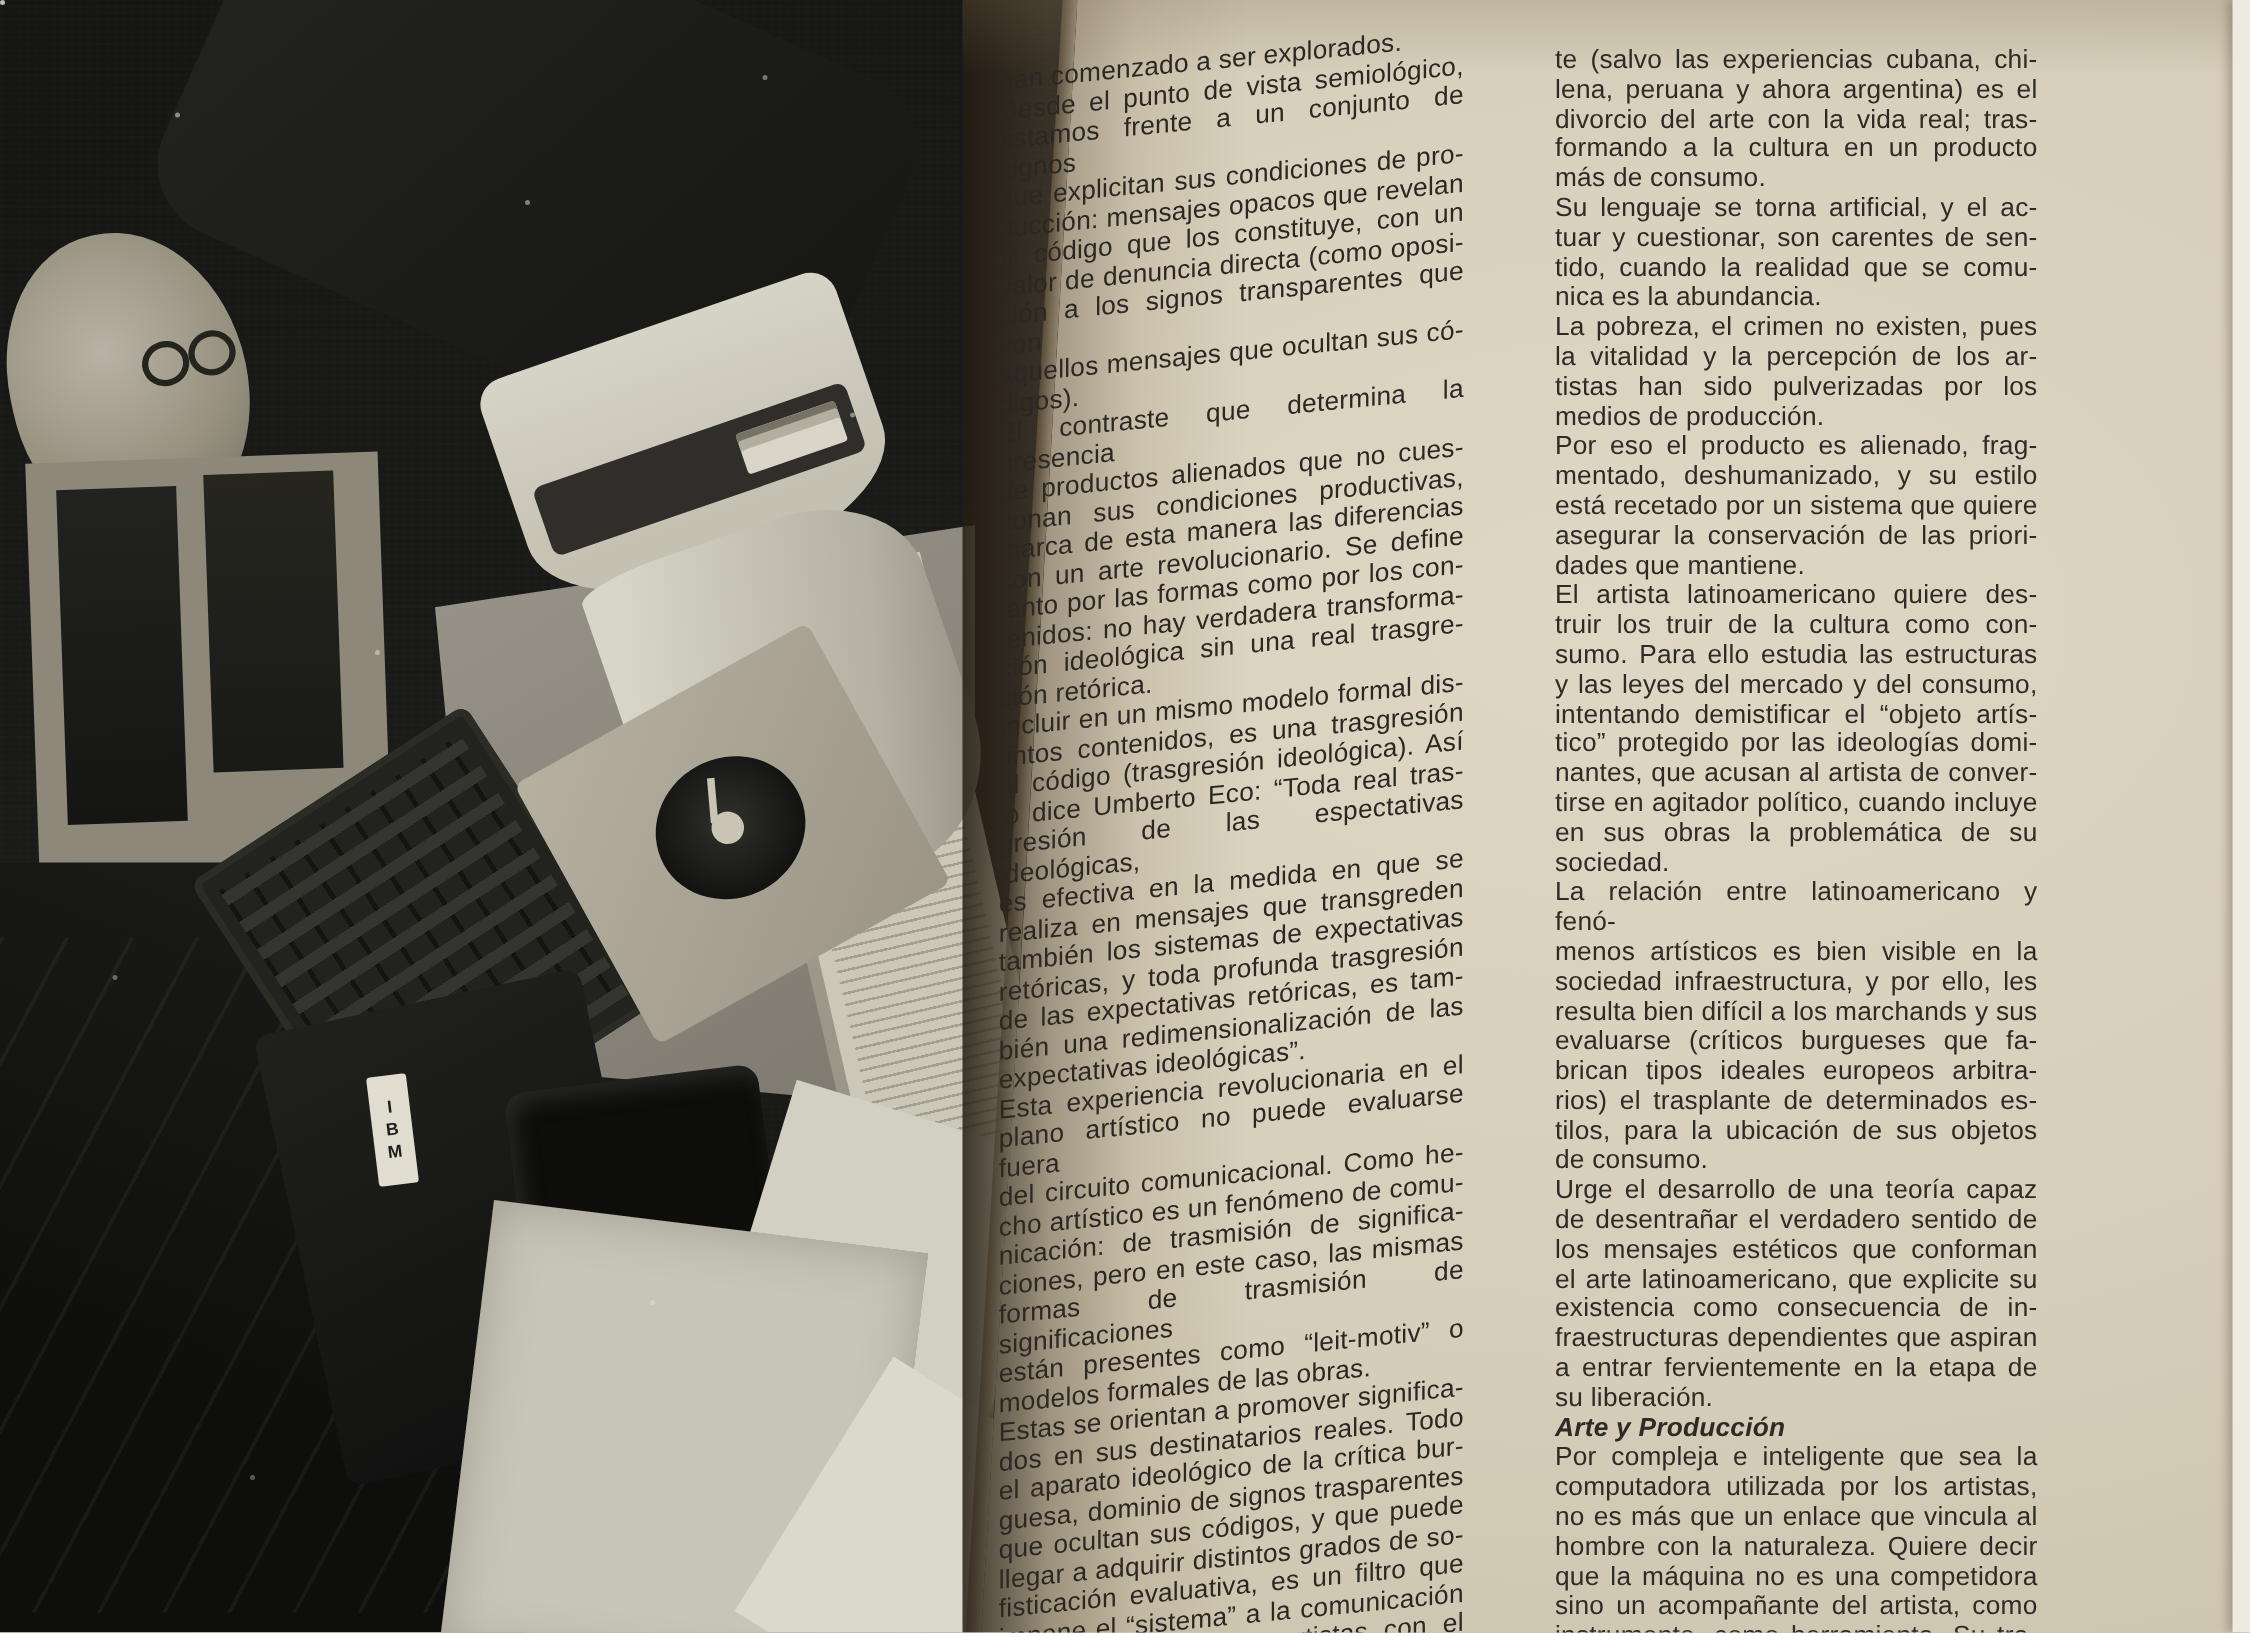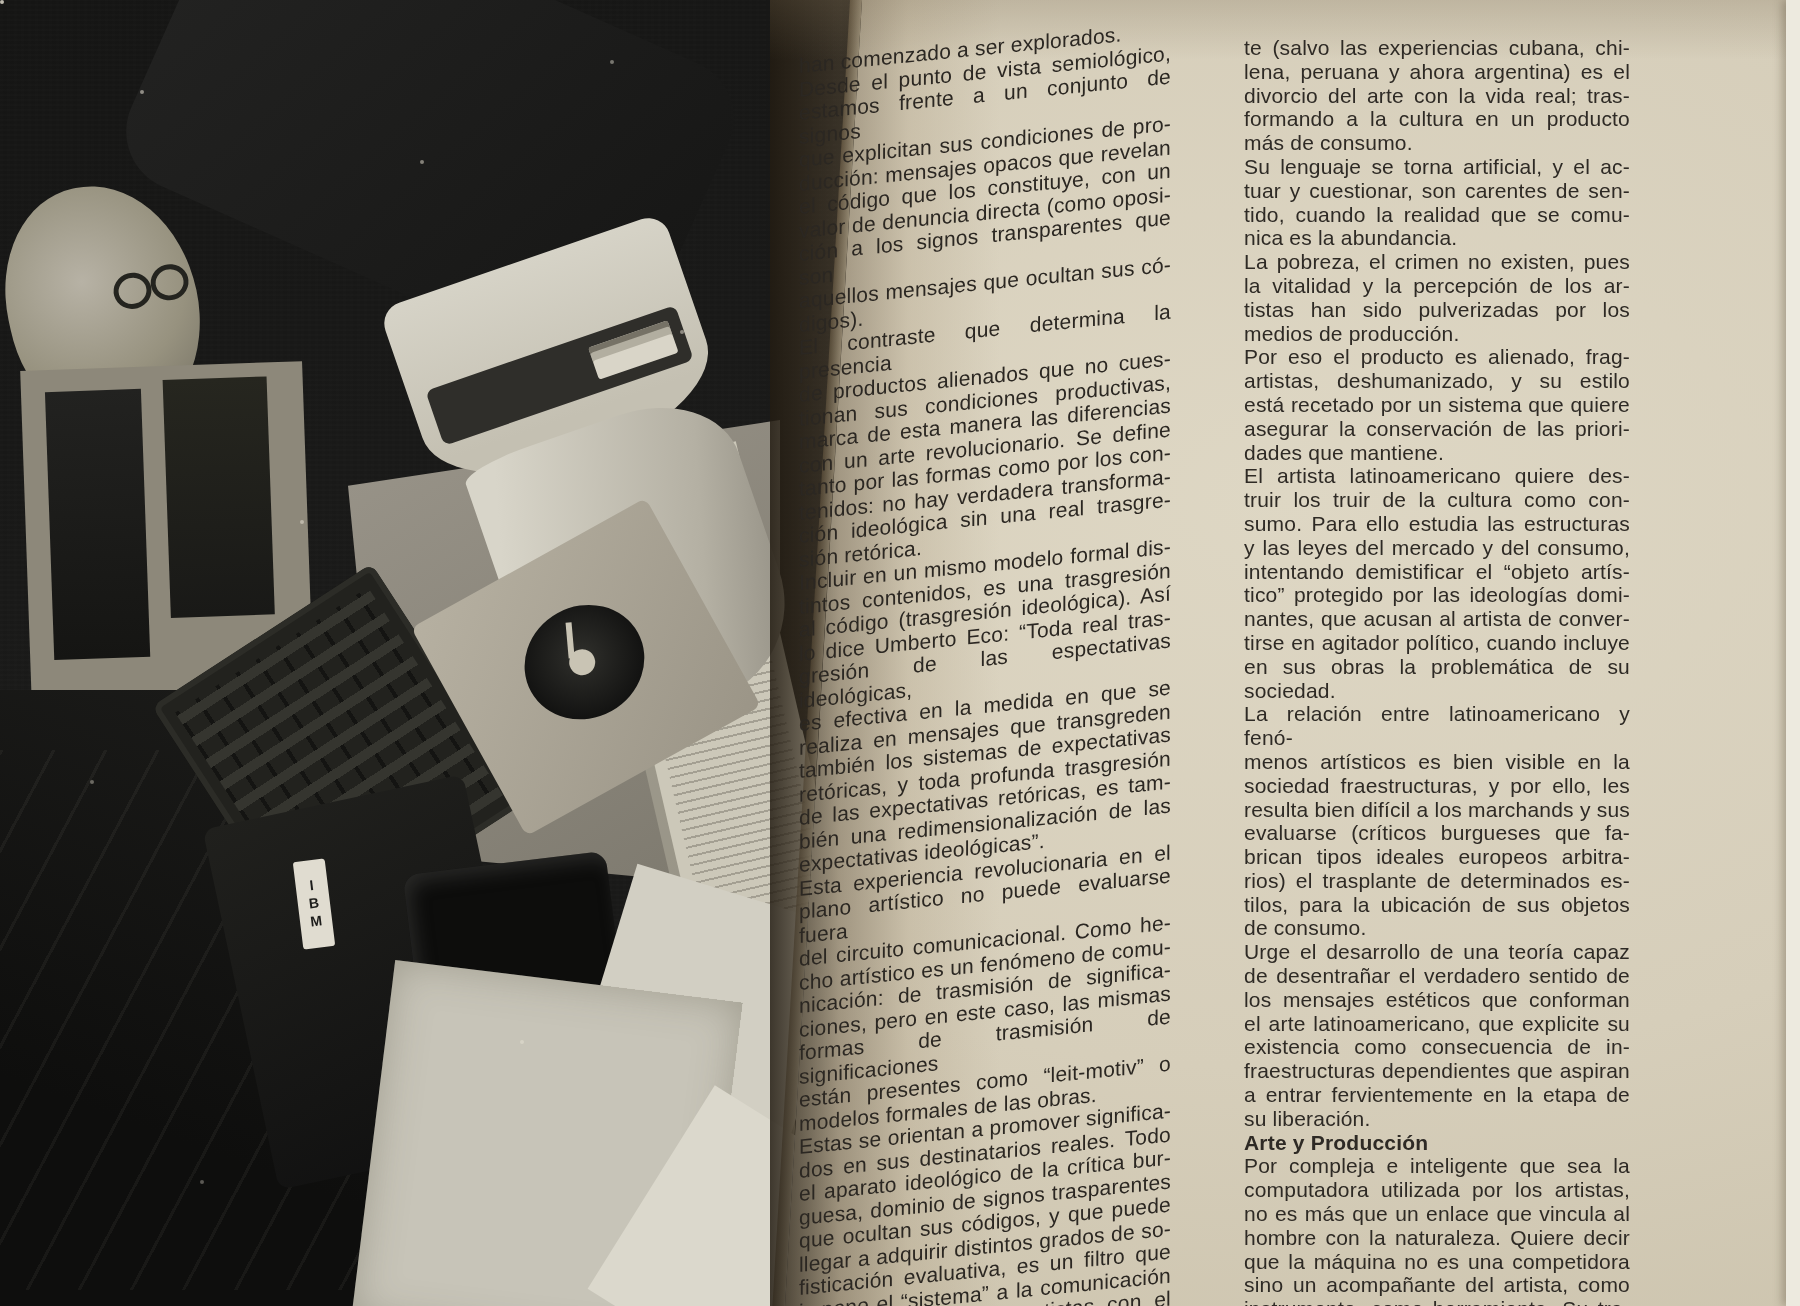--- a/index.html
+++ b/index.html
@@ -88,21 +88,21 @@
   .top-shade{position:absolute;left:770px;top:0;width:1030px;height:60px;pointer-events:none;
     background:linear-gradient(180deg,rgba(120,105,80,.25),rgba(0,0,0,0));}
   .scan-edge{position:absolute;right:0;top:0;width:14px;height:1306px;background:#edeadf;
     box-shadow:-4px 0 8px rgba(80,70,50,.35);}
 
   
   .col{position:absolute;color:#2e2a25;font-size:21px;letter-spacing:.2px;}
   .col .line{text-align:justify;text-align-last:justify;-moz-text-align-last:justify;text-justify:inter-word;
     white-space:normal;}
   .col .line.end{text-align-last:left;-moz-text-align-last:left;}
-  .col .line.head{font-weight:bold;text-align-last:left;-moz-text-align-last:left;}
+  .col .line.head{font-weight:bold;text-align-last:left;font-style:italic;-moz-text-align-last:left;}
   .col-left{left:799px;top:54px;width:372px;line-height:23.5px;transform:skewY(-5.6deg);transform-origin:0 0;
     color:#2b2722;}
   .col-right{left:1244px;top:36px;width:386px;line-height:23.8px;}
 </style>
 </head>
 <body>
 
 <div class="scan">
 
   <div class="photo">
@@ -204,37 +204,37 @@
       <div class="line end">más de consumo.</div>
       <div class="line">Su lenguaje se torna artificial, y el ac-</div>
       <div class="line">tuar y cuestionar, son carentes de sen-</div>
       <div class="line">tido, cuando la realidad que se comu-</div>
       <div class="line end">nica es la abundancia.</div>
       <div class="line">La pobreza, el crimen no existen, pues</div>
       <div class="line">la vitalidad y la percepción de los ar-</div>
       <div class="line">tistas han sido pulverizadas por los</div>
       <div class="line end">medios de producción.</div>
       <div class="line">Por eso el producto es alienado, frag-</div>
-      <div class="line">artistas, deshumanizado, y su estilo</div>
+      <div class="line">mentado, deshumanizado, y su estilo</div>
       <div class="line">está recetado por un sistema que quiere</div>
       <div class="line">asegurar la conservación de las priori-</div>
       <div class="line end">dades que mantiene.</div>
       <div class="line">El artista latinoamericano quiere des-</div>
       <div class="line">truir los truir de la cultura como con-</div>
       <div class="line">sumo. Para ello estudia las estructuras</div>
       <div class="line">y las leyes del mercado y del consumo,</div>
       <div class="line">intentando demistificar el “objeto artís-</div>
       <div class="line">tico” protegido por las ideologías domi-</div>
       <div class="line">nantes, que acusan al artista de conver-</div>
       <div class="line">tirse en agitador político, cuando incluye</div>
       <div class="line">en sus obras la problemática de su</div>
       <div class="line end">sociedad.</div>
       <div class="line">La relación entre latinoamericano y fenó-</div>
       <div class="line">menos artísticos es bien visible en la</div>
-      <div class="line">sociedad fraestructuras, y por ello, les</div>
+      <div class="line">sociedad infraestructura, y por ello, les</div>
       <div class="line">resulta bien difícil a los marchands y sus</div>
       <div class="line">evaluarse (críticos burgueses que fa-</div>
       <div class="line">brican tipos ideales europeos arbitra-</div>
       <div class="line">rios) el trasplante de determinados es-</div>
       <div class="line">tilos, para la ubicación de sus objetos</div>
       <div class="line end">de consumo.</div>
       <div class="line">Urge el desarrollo de una teoría capaz</div>
       <div class="line">de desentrañar el verdadero sentido de</div>
       <div class="line">los mensajes estéticos que conforman</div>
       <div class="line">el arte latinoamericano, que explicite su</div>

